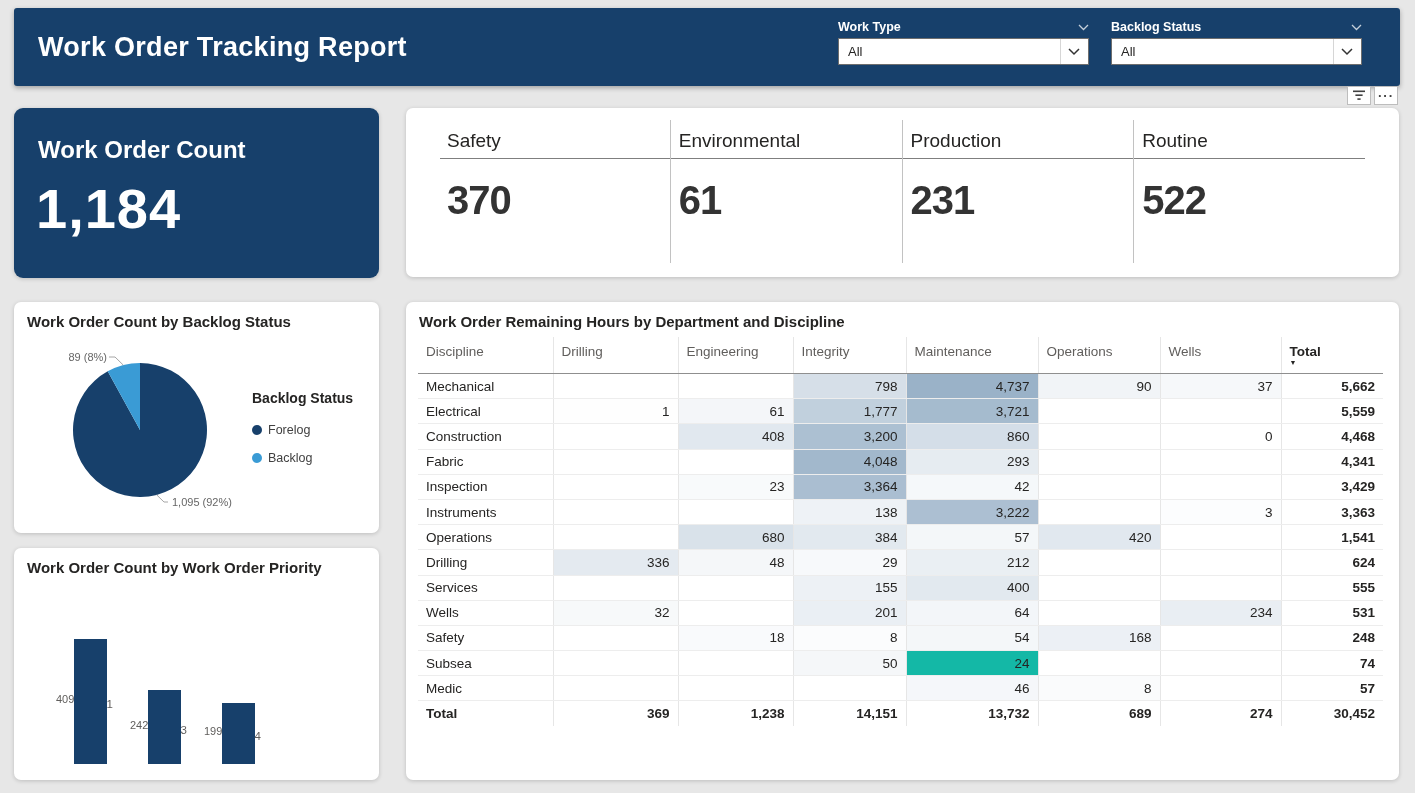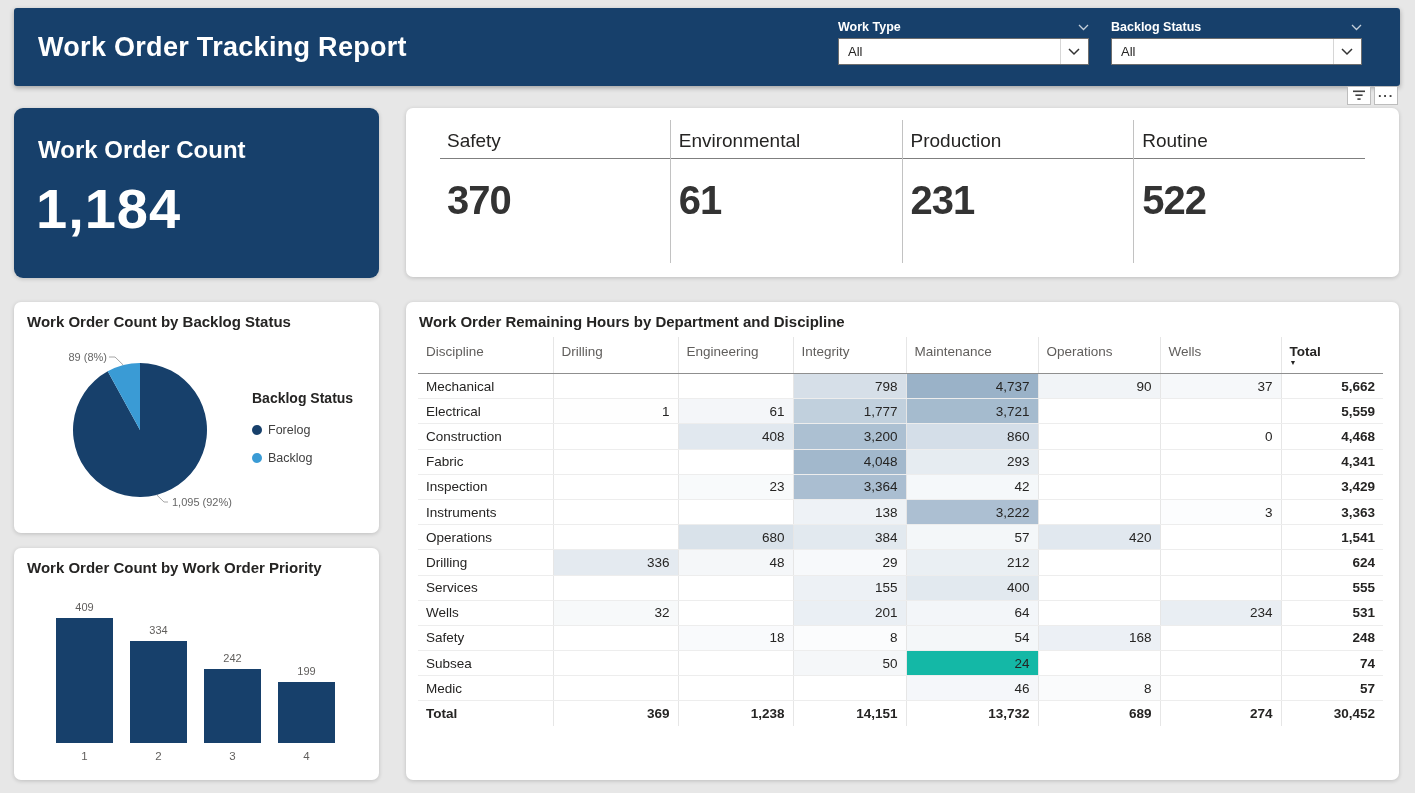--- a/index.html
+++ b/index.html
@@ -76,21 +76,21 @@
   .pie-legend { position: absolute; left: 238px; top: 58px; }
   .legend-title { font-size: 14px; font-weight: 700; color: #252423; margin-bottom: 10px; }
   .legend-item { display: flex; align-items: center; height: 28px; font-size: 12.5px; color: #404040; cursor: pointer; }
   .dot { width: 10px; height: 10px; border-radius: 50%; margin-right: 6px; display: inline-block; }
   .dot-navy { background: var(--navy, #17406B); }
   .dot-blue { background: var(--light-blue, #3A9BD5); }
 
   
   .bar-card { left: 14px; top: 548px; width: 365px; height: 232px; }
   .bar-chart { position: absolute; left: 42px; top: 0; bottom: 16px; display: flex; align-items: flex-end; gap: 17px; }
-  .bar-col { width: 57px; display: flex; flex-direction: column; align-items: center; justify-content: flex-end; }
+  .bar-col { width: 57px; display: flex; flex-direction: row; align-items: center; justify-content: flex-end; }
   .bar-val { font-size: 11px; color: #605e5c; margin-bottom: 5px; }
   .bar { width: 57px; background: var(--navy, #17406B); cursor: pointer; }
   .bar-cat { height: 21px; padding-top: 7px; font-size: 11.5px; color: #605e5c; }
 
   
   .matrix-card { left: 406px; top: 302px; width: 993px; height: 478px; }
   .matrix-wrap { margin: 7px 14px 0 12px; }
   table.matrix { width: 965px; table-layout: fixed; border-collapse: collapse; }
   table.matrix th {
     font-weight: 400; color: #605e5c; font-size: 13.5px; text-align: left;
@@ -227,25 +227,20 @@
 
   <div class="card bar-card">
     <div class="card-title">Work Order Count by Work Order Priority</div>
     <div class="bar-chart">
         <div class="bar-col">
           <div class="bar-val">409</div>
           <div class="bar" style="height:125px"></div>
           <div class="bar-cat">1</div>
         </div>
         <div class="bar-col">
-          <div class="bar-val">334</div>
-          <div class="bar" style="height:102px"></div>
-          <div class="bar-cat">2</div>
-        </div>
-        <div class="bar-col">
           <div class="bar-val">242</div>
           <div class="bar" style="height:74px"></div>
           <div class="bar-cat">3</div>
         </div>
         <div class="bar-col">
           <div class="bar-val">199</div>
           <div class="bar" style="height:61px"></div>
           <div class="bar-cat">4</div>
         </div>
       </div>

